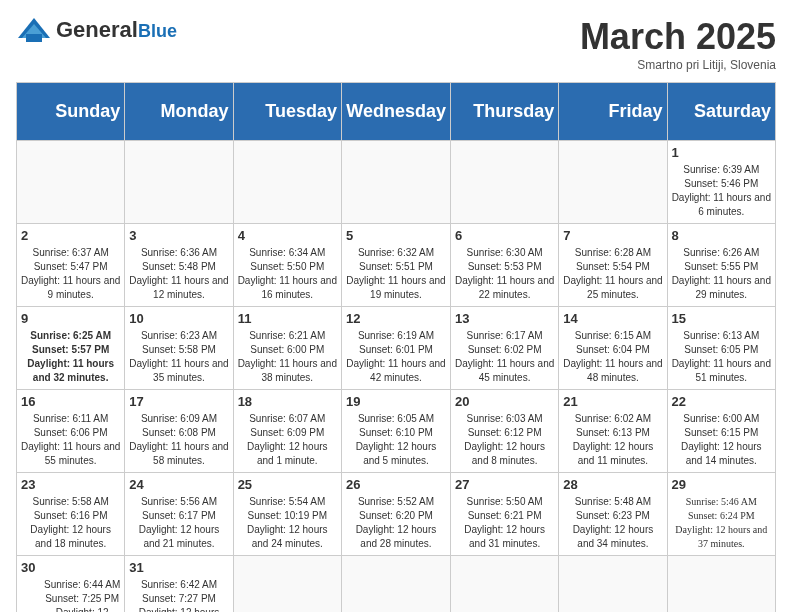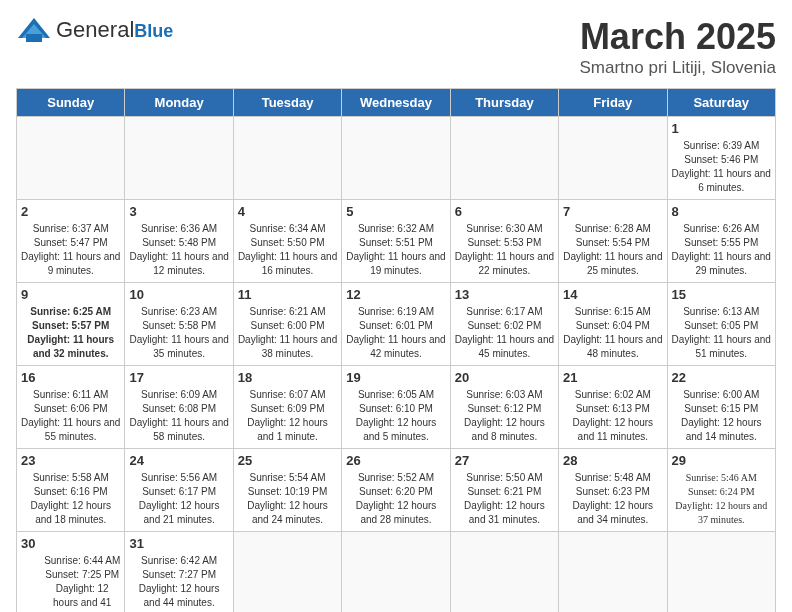--- a/index.html
+++ b/index.html
@@ -28,34 +28,34 @@
     .title-area {
       text-align: right;
       margin-left: 23px;
     }
     .month-title {
       font-size: 36px;
       font-weight: bold;
       color: #333;
     }
     .location-title {
-      font-size: 17px;
+      font-size: 12px;
       color: #555;
     }
     .calendar-table {
       width: 100%;
       border-collapse: collapse;
       font-size: 11px;
     }
     .calendar-table th {
       background-color: #2b6cb0;
       color: #fff;
-      padding: 6px 4px;
-      text-align: center;
-      font-size: 13px;
+      padding: 18px 4px;
+      text-align: right;
+      font-size: 18px;
       font-weight: bold;
       border: 1px solid #ccc;
     }
     .calendar-table td {
       border: 1px solid #ccc;
       vertical-align: top;
       padding: 4px;
       width: 108px;
       min-height: 80px;
       background: #fff;
@@ -86,21 +86,21 @@
 <body>
 
 <div class="header-area">
   <div class="logo">
     <svg class="logo-icon" viewBox="0 0 36 28" xmlns="http://www.w3.org/2000/svg">
       <polygon points="18,2 34,22 2,22" fill="#1a6fb5"></polygon>
       <polygon points="18,8 30,22 6,22" fill="#4a9fd5"></polygon>
       <rect x="10" y="18" width="16" height="8" fill="#1a6fb5"></rect>
     </svg>
     <div>
-      <span style="font-size:22px;font-weight:normal;color:#333;">General</span><span style="font-size:18px;font-weight:bold;color:#1a6fb5;">Blue</span>
+      <span style="font-size:22px;font-weight:bold;color:#333;">General</span><span style="font-size:18px;font-weight:bold;color:#1a6fb5;">Blue</span>
     </div>
   </div>
   <div class="title-area">
     <div class="month-title">March 2025</div>
     <div class="location-title">Smartno pri Litiji, Slovenia</div>
   </div>
 </div>
 
 <table class="calendar-table">
   <thead>

